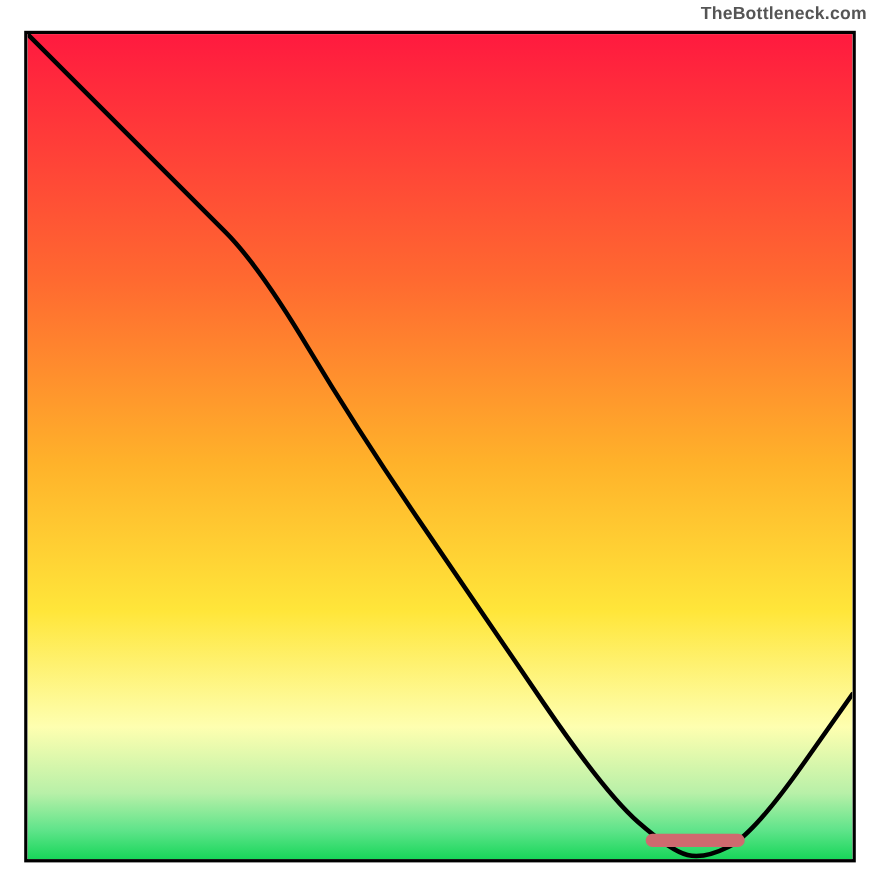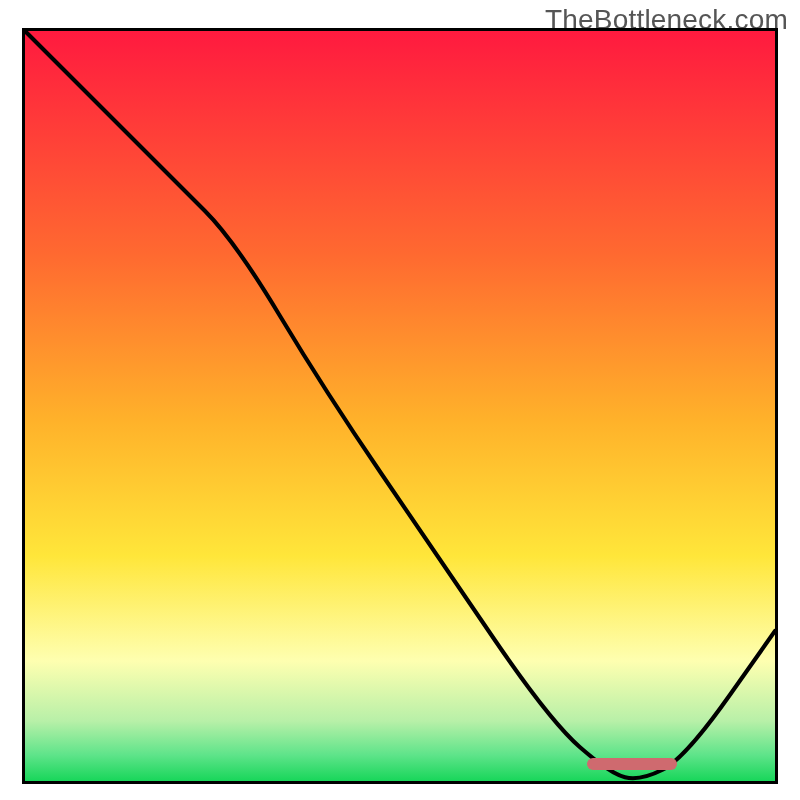--- a/index.html
+++ b/index.html
@@ -13,22 +13,22 @@
   }
   .stage {
     position: relative;
     width: 800px;
     height: 800px;
   }
   .watermark {
     position: absolute;
     top: 4px;
     right: 12px;
-    font-size: 28px;
-    font-weight: 400;
+    font-size: 16px;
+    font-weight: 700;
     color: #555;
     letter-spacing: 0.2px;
     user-select: none;
   }
   .plot {
     position: absolute;
     left: 22px;
     top: 28px;
     width: 756px;
     height: 756px;

